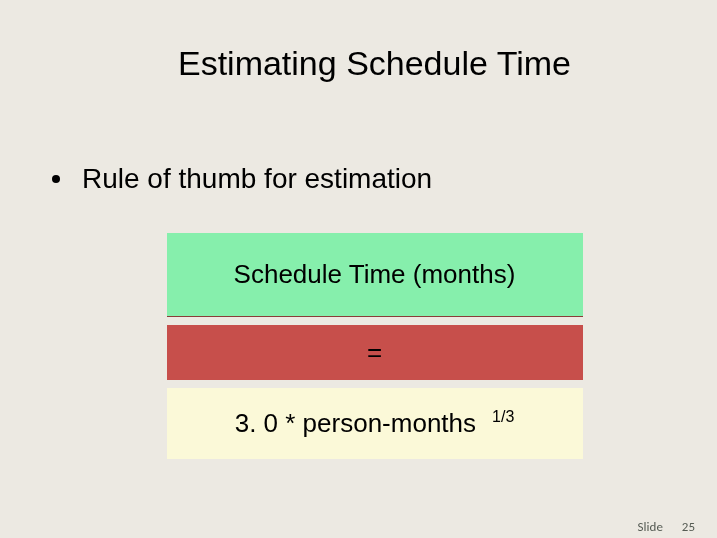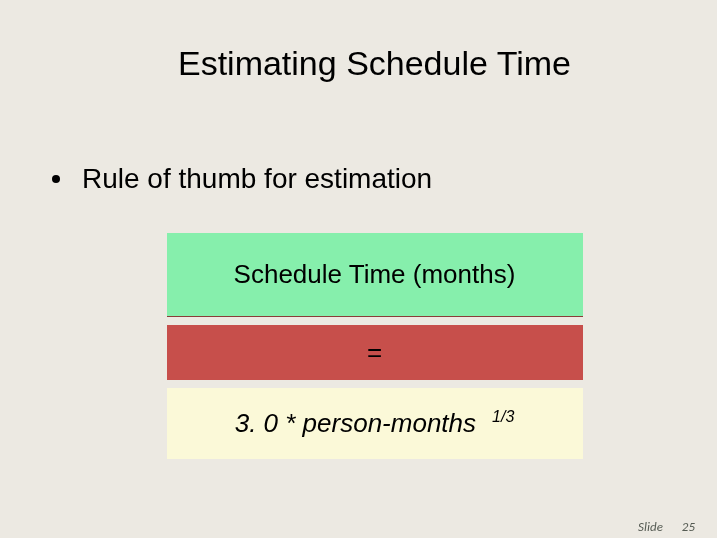--- a/index.html
+++ b/index.html
@@ -48,35 +48,33 @@
       background: #c74f4b;
       text-align: center;
       font-size: 26px;
       padding: 12px 10px;
     }
     .row-yellow {
       background: #fbf9d8;
       text-align: center;
       font-size: 26px;
       padding: 20px 10px;
-      font-style: italic;
     }
     .sup {
       font-size: 16px;
       vertical-align: super;
       line-height: 0;
     }
     .slide-num {
       position: absolute;
       bottom: 12px;
       right: 22px;
       font-family: Calibri, Arial, sans-serif;
       font-size: 13px;
       color: #555b53;
-      font-style: italic;
     }
   </style>
 </head>
 <body>
 
 <div class="title">Estimating Schedule Time</div>
 
 <div class="bullet-row">
   <div class="bullet-dot"></div>
   <div>Rule of thumb for estimation</div>

